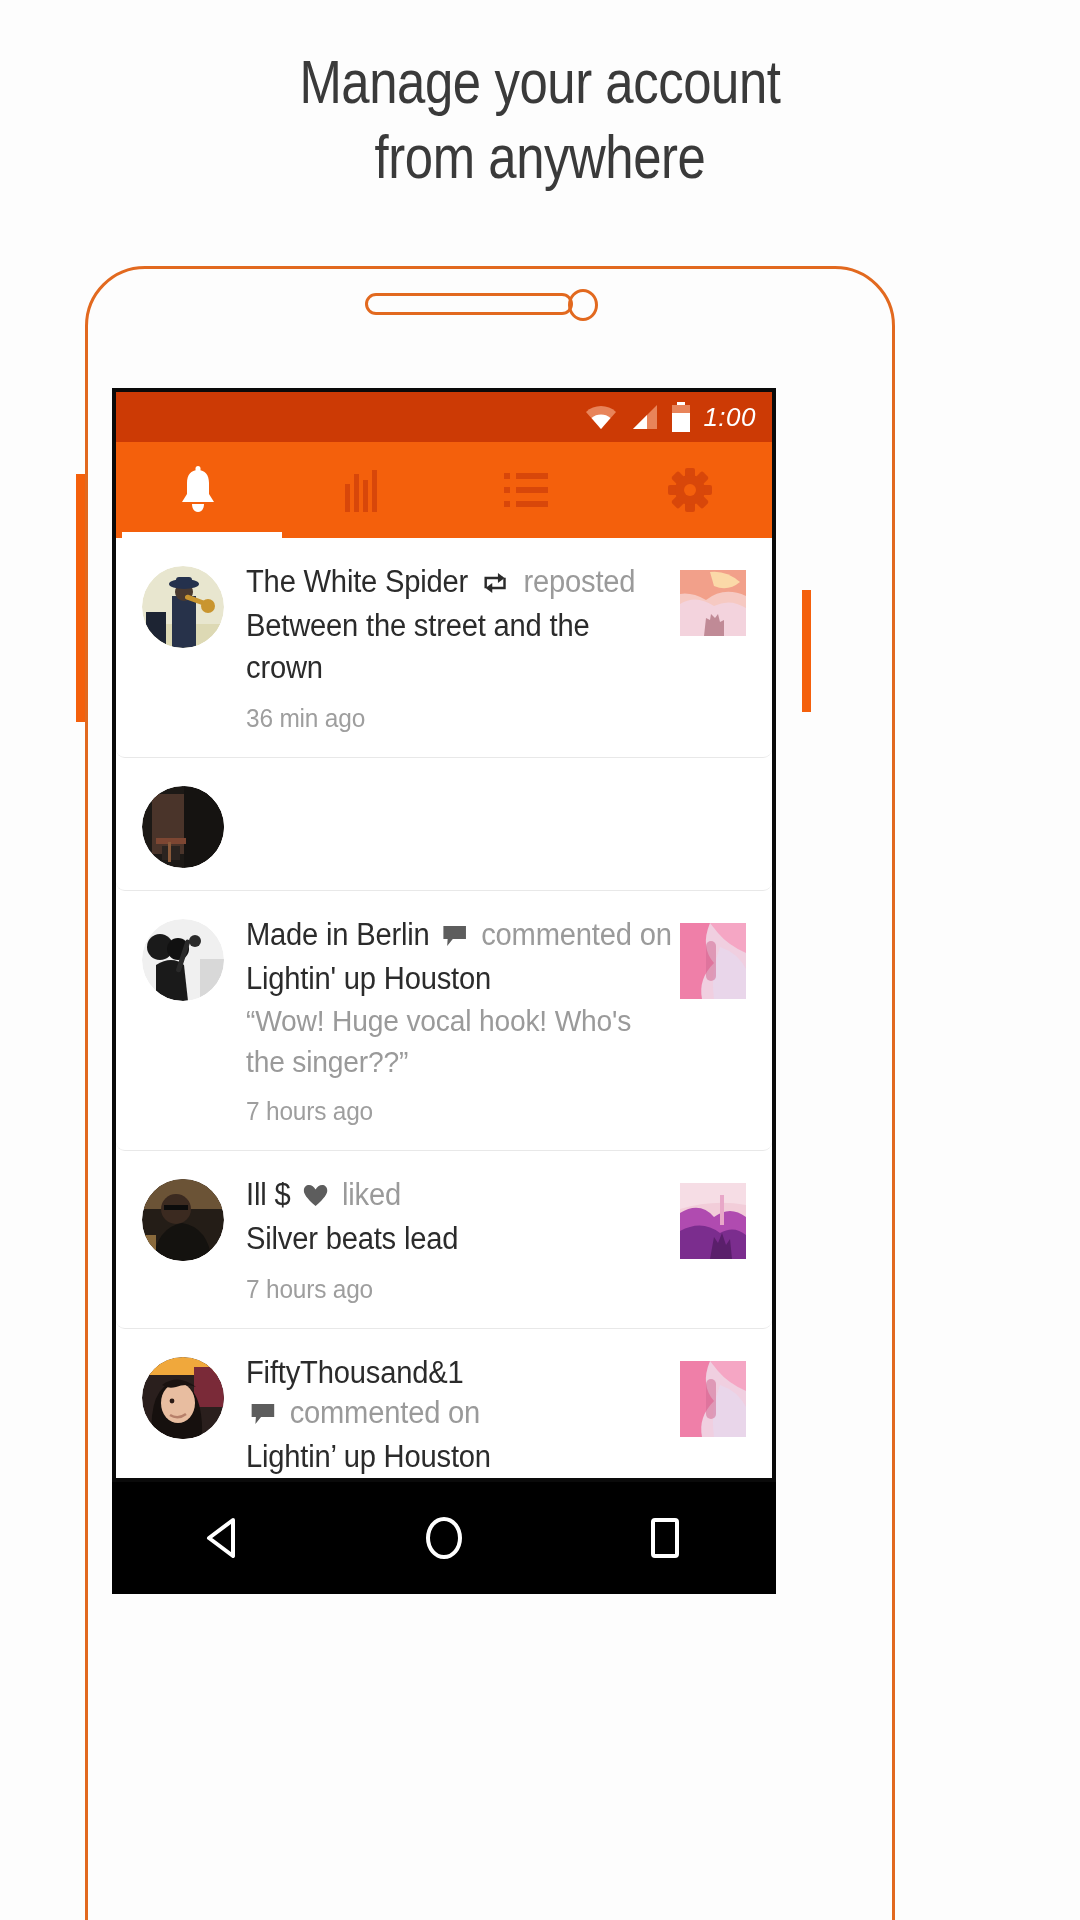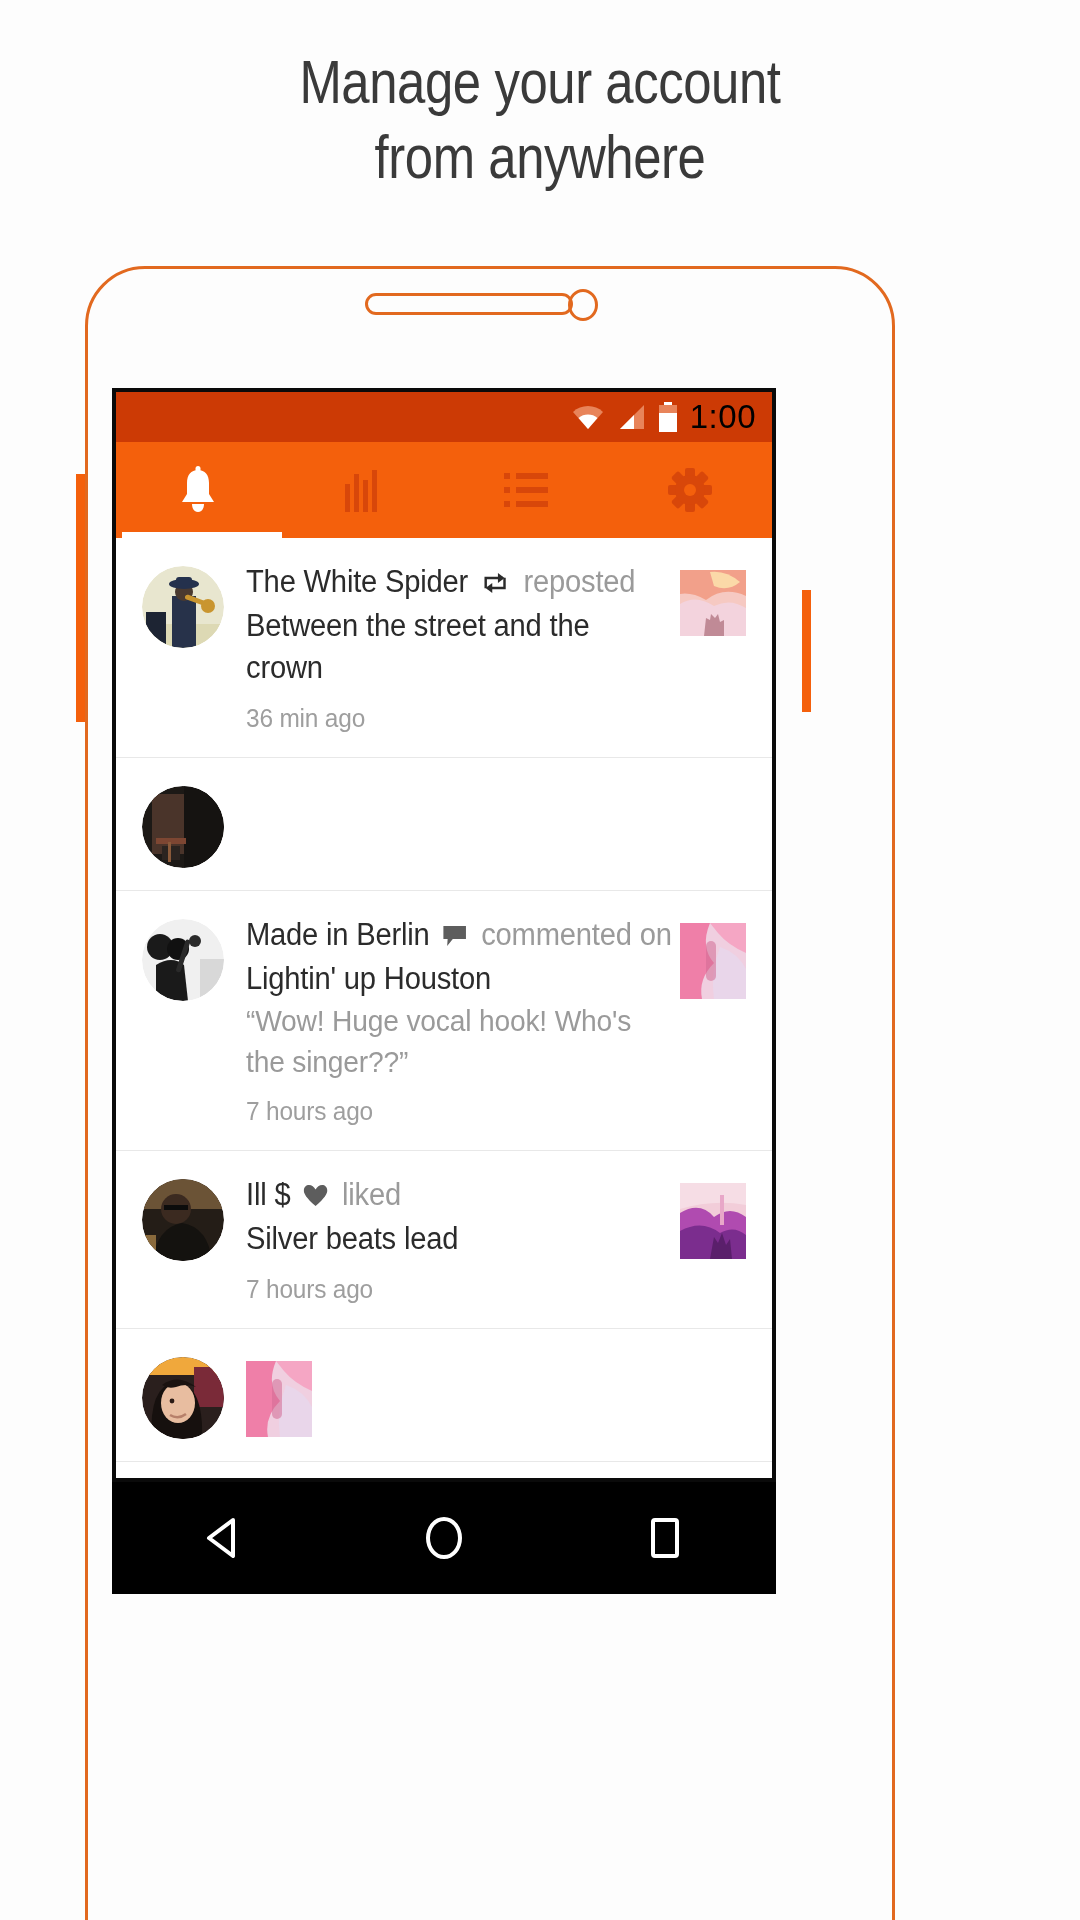--- a/index.html
+++ b/index.html
@@ -63,23 +63,24 @@
   .statusbar {
     height:50px; background:#cc3a05;
     display:flex; align-items:center; justify-content:flex-end;
     padding-right:16px; gap:11px;
   }
   .ic-wifi { width:34px; height:26px; position:relative; }
   .ic-wifi svg, .ic-sig svg, .ic-batt svg { display:block; }
   .ic-sig { width:30px; height:26px; }
   .ic-batt { width:22px; height:30px; }
   .clock {
-    color:#000000; font-size:33px; font-weight:400;
+    color:#ffffff; font-size:26px; font-weight:400;
     letter-spacing:0.5px; line-height:30px;
     font-family:"Liberation Sans", sans-serif;
+    font-style:italic;
   }
 
   
   .tabbar {
     height:96px; background:#f4600c;
     display:flex; position:relative;
   }
   .tab {
     flex:1; display:flex; align-items:center; justify-content:center;
   }
@@ -89,20 +90,21 @@
     width:160px; height:6px; background:#ffffff;
   }
 
   
   .feed { background:#fff; }
   .row {
     display:flex; align-items:flex-start;
     padding:24px 26px 22px 26px;
     border-bottom:1px solid #e8e8e8;
     position:relative;
+    border-radius:9px;
   }
   .avatar {
     width:82px; height:82px; border-radius:50%;
     flex:0 0 82px; margin-right:22px; margin-top:4px;
     overflow:hidden; position:relative;
   }
   .body { flex:1 1 auto; min-width:0; padding-right:8px; }
   .line1 {
     font-size:31px; line-height:40px; color:#2b2b2b;
     font-weight:400; letter-spacing:-0.2px;
@@ -410,20 +412,34 @@
               <rect x="0" y="0" width="82" height="18" fill="#f0a83c"></rect>
               <rect x="52" y="10" width="30" height="40" fill="#7a2a38"></rect>
               <path d="M10 82 Q6 30 34 24 Q62 28 60 82 Z" fill="#16100e"></path>
               <ellipse cx="36" cy="46" rx="17" ry="20" fill="#e8bda0"></ellipse>
               <path d="M20 28 Q36 16 54 30 Q44 26 34 30 Q26 32 20 28 Z" fill="#1a1210"></path>
               <circle cx="30" cy="44" r="2.4" fill="#2b1a14"></circle>
               <path d="M28 58 Q36 63 44 57" stroke="#b7806a" stroke-width="2.6" fill="none"></path>
             </g>
           </svg>
         </div>
+        <div class="body">
+          <div class="line1">FiftyThousand&amp;1</div>
+          <div class="line1">
+            <span class="vicon">
+              <svg viewBox="0 0 26 24" width="26" height="24">
+                <path d="M1 2 H25 V15 H11 L5 22 L5.5 15 H1 Z" fill="#5d5d5d"></path>
+              </svg>
+            </span>
+            <span class="verb">commented on</span>
+          </div>
+          <div class="title">Lightin’ up Houston</div>
+          <div class="quote">“This is my sonnnngggg!!!!”</div>
+
+        </div>
         <div class="thumb thumb-tall">
           <svg viewBox="0 0 66 76" width="66" height="76">
             <rect width="66" height="76" fill="#f0cfe0"></rect>
             <path d="M0 0 H30 Q20 24 34 40 Q18 56 22 76 H0 Z" fill="#ef7fa8"></path>
             <path d="M30 0 H66 V30 Q48 22 38 10 Z" fill="#f5a6c4"></path>
             <path d="M40 24 Q58 30 66 46 L66 76 L34 76 Q30 50 40 24 Z" fill="#e9d6ea"></path>
             <rect x="26" y="18" width="10" height="40" rx="5" fill="#d16c94" opacity="0.55"></rect>
           </svg>
         </div>
       </div>

